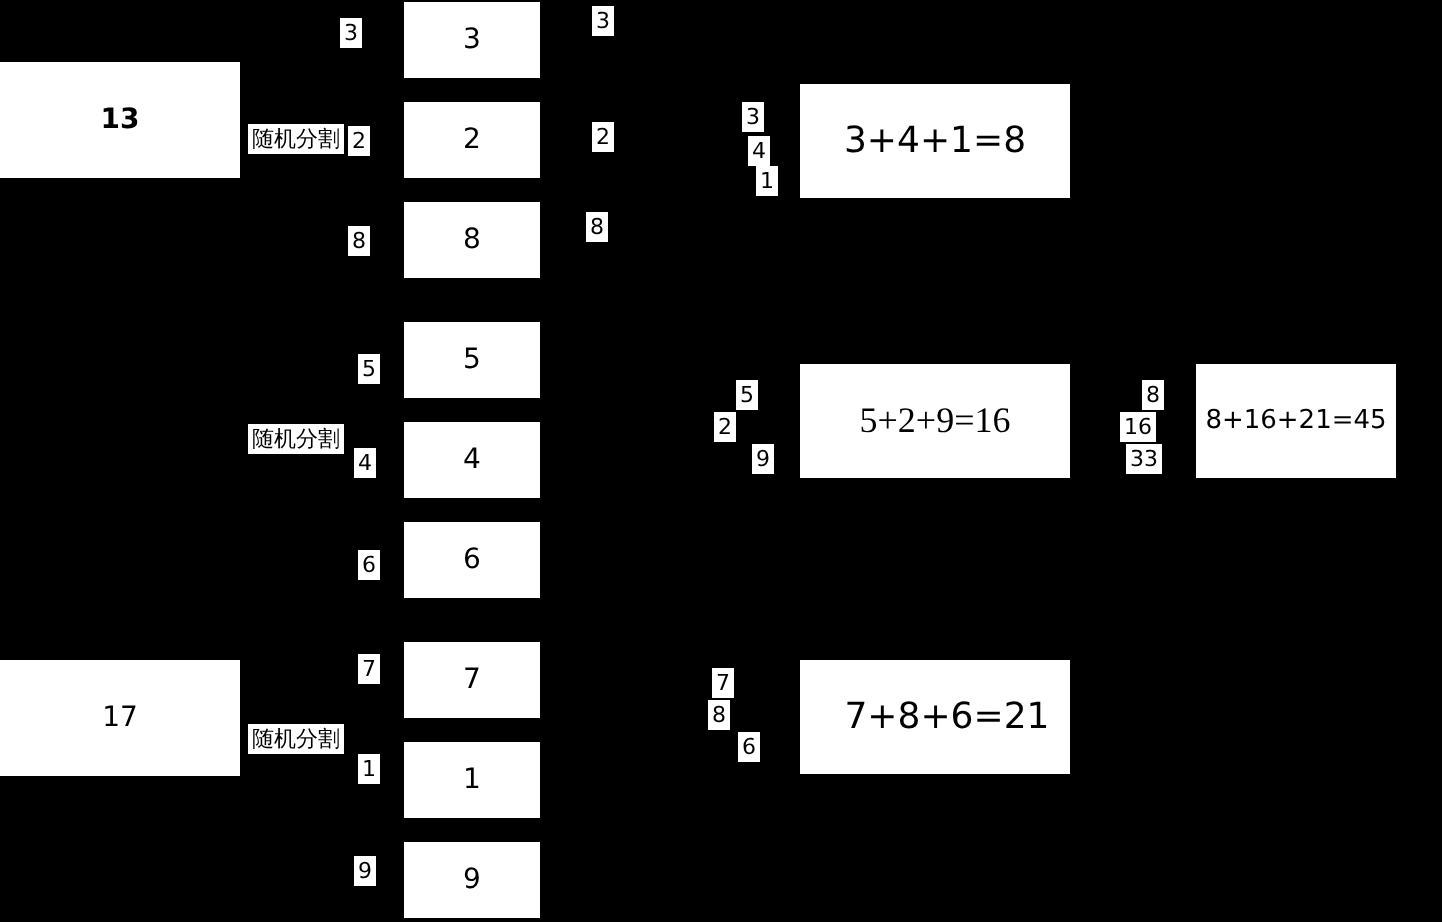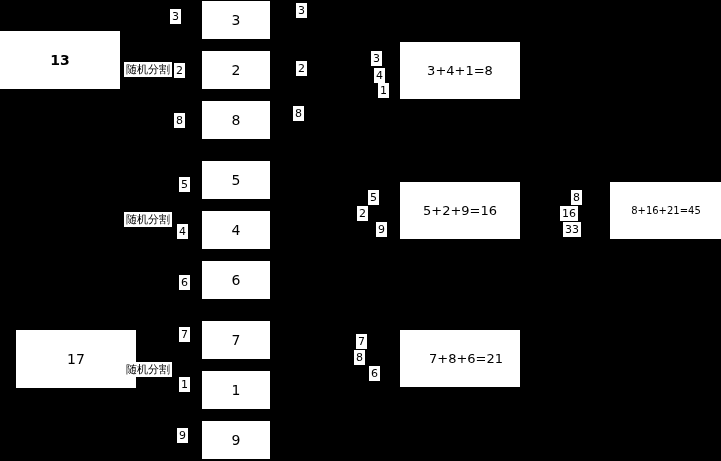--- a/index.html
+++ b/index.html
@@ -20,22 +20,22 @@
     background: #ffffff;
     color: #000000;
     display: flex;
     align-items: center;
     justify-content: center;
     text-align: center;
     box-sizing: border-box;
   }
   .source { width: 120px; height: 58px; font-size: 14px; }
   .part   { width: 68px;  height: 38px; font-size: 14px; }
-  .sum    { width: 120px; height: 57px; font-size: 13px; }
-  .total  { width: 112px; height: 57px; font-size: 10px; margin-left: 12px; }
+  .sum    { width: 135px; height: 57px; font-size: 18px; }
+  .total  { width: 100px; height: 57px; font-size: 13px; }
   .chip {
     position: absolute;
     background: #ffffff;
     color: #000000;
     font-size: 11px;
     line-height: 15px;
     padding: 0 2px;
     white-space: nowrap;
   }
 </style>
@@ -71,23 +71,23 @@
 
   <div class="chip" style="left:177px; top:224px;">4</div>
   <div class="node part" style="left:202px; top:211px;">4</div>
 
   <div class="chip" style="left:179px; top:275px;">6</div>
   <div class="node part" style="left:202px; top:261px;">6</div>
 
   <div class="chip" style="left:368px; top:190px;">5</div>
   <div class="chip" style="left:357px; top:206px;">2</div>
   <div class="chip" style="left:376px; top:222px;">9</div>
-  <div class="node sum" style="left:400px; top:182px;">5+2+9=16</div>
+  <div class="node sum" style="left:400px; top:182px;font-family:Liberation Serif, serif;">5+2+9=16</div>
 
-  <div class="node source" style="left:16px; top:330px;text-align:right;">17</div>
+  <div class="node source" style="left:0px; top:330px;text-align:right;">17</div>
   <div class="chip" style="left:124px; top:362px;">随机分割</div>
 
   <div class="chip" style="left:179px; top:327px;">7</div>
   <div class="node part" style="left:202px; top:321px;">7</div>
 
   <div class="chip" style="left:179px; top:377px;">1</div>
   <div class="node part" style="left:202px; top:371px;">1</div>
 
   <div class="chip" style="left:177px; top:428px;">9</div>
   <div class="node part" style="left:202px; top:421px;">9</div>

